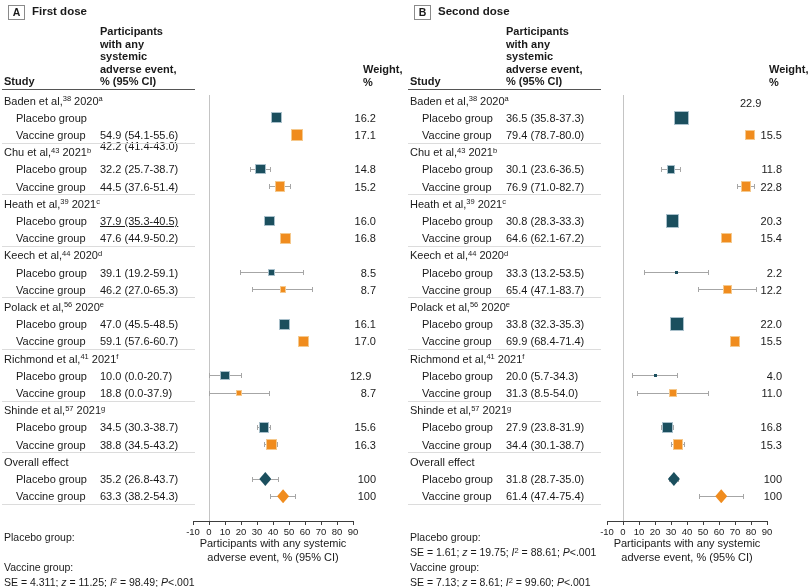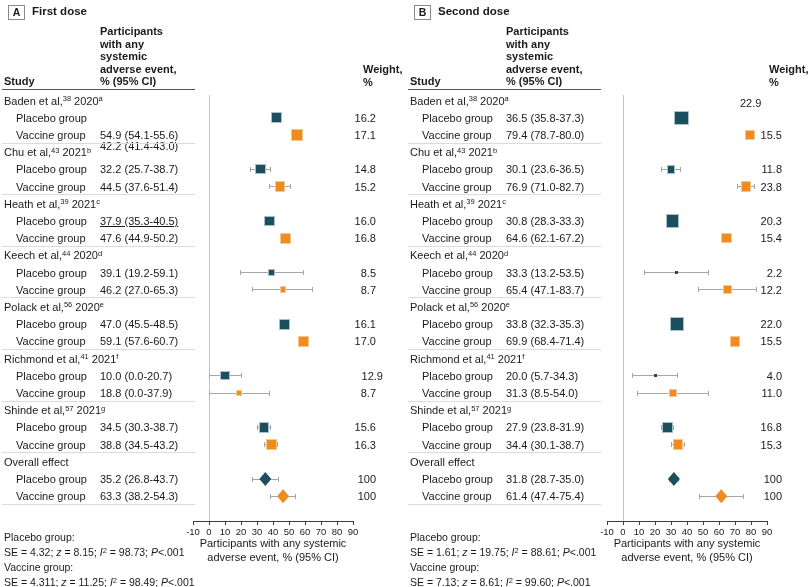--- a/index.html
+++ b/index.html
@@ -108,21 +108,21 @@
       <div class="abs" style="left: 277.772px; top: 319.772px; width: 8.855px; height: 8.855px; background: rgb(27, 79, 94); z-index: 2; box-shadow: rgb(169, 192, 203) 0px 0px 0px 1px;"></div>
       <div class="abs rowtext" style="left: 14px; top: 335.3px;">Vaccine group</div>
       <div class="abs rowtext" style="left: 98px; top: 335.3px;">59.1 (57.6-60.7)</div>
       <div class="abs rowtext" style="left: 332px; top: 335.3px; width: 42px; text-align: right;">17.0</div>
       <div class="abs" style="left: 299.16px; top: 340.9px; width: 4.96px; height: 1px; background: rgb(166, 166, 166); z-index: 1;"></div>
       <div class="abs" style="left: 296.885px; top: 336.725px; width: 9.35px; height: 9.35px; background: rgb(240, 140, 30); z-index: 2; box-shadow: rgb(245, 201, 142) 0px 0px 0px 1px;"></div>
       <div class="abs" style="left: 0px; top: 349px; width: 193px; height: 1px; background: rgb(220, 220, 220);"></div>
       <div class="abs rowtext" style="left: 2px; top: 352.5px;"><span>Richmond et al,</span><span class="supx">41</span><span> 2021</span><span class="supx">f</span></div>
       <div class="abs rowtext" style="left: 14px; top: 369.7px;">Placebo group</div>
       <div class="abs rowtext" style="left: 98px; top: 369.7px;">10.0 (0.0-20.7)</div>
-      <div class="abs rowtext" style="left: 339px; top: 369.7px; width: 42px; text-align: right;">12.9</div>
+      <div class="abs rowtext" style="left: 348px; top: 369.7px; width: 42px; text-align: left;">12.9</div>
       <div class="abs" style="left: 207px; top: 375.3px; width: 33.12px; height: 1px; background: rgb(166, 166, 166); z-index: 1;"></div>
       <div class="abs" style="left: 207px; top: 373.3px; width: 1px; height: 5px; background: rgb(166, 166, 166); z-index: 1;"></div>
       <div class="abs" style="left: 239.12px; top: 373.3px; width: 1px; height: 5px; background: rgb(166, 166, 166); z-index: 1;"></div>
       <div class="abs" style="left: 219.452px; top: 372.252px; width: 7.095px; height: 7.095px; background: rgb(27, 79, 94); z-index: 2; box-shadow: rgb(169, 192, 203) 0px 0px 0px 1px;"></div>
       <div class="abs rowtext" style="left: 14px; top: 386.9px;">Vaccine group</div>
       <div class="abs rowtext" style="left: 98px; top: 386.9px;">18.8 (0.0-37.9)</div>
       <div class="abs rowtext" style="left: 332px; top: 386.9px; width: 42px; text-align: right;">8.7</div>
       <div class="abs" style="left: 207px; top: 392.5px; width: 60.64px; height: 1px; background: rgb(166, 166, 166); z-index: 1;"></div>
       <div class="abs" style="left: 207px; top: 390.5px; width: 1px; height: 5px; background: rgb(166, 166, 166); z-index: 1;"></div>
       <div class="abs" style="left: 266.64px; top: 390.5px; width: 1px; height: 5px; background: rgb(166, 166, 166); z-index: 1;"></div>
@@ -179,21 +179,20 @@
       <div class="abs" style="left: 288px; top: 526px; width: 30px; text-align: center; font-size: 9.5px;">60</div>
       <div class="abs" style="left: 319px; top: 521px; width: 1px; height: 4px; background: rgb(61, 61, 61);"></div>
       <div class="abs" style="left: 304px; top: 526px; width: 30px; text-align: center; font-size: 9.5px;">70</div>
       <div class="abs" style="left: 335px; top: 521px; width: 1px; height: 4px; background: rgb(61, 61, 61);"></div>
       <div class="abs" style="left: 320px; top: 526px; width: 30px; text-align: center; font-size: 9.5px;">80</div>
       <div class="abs" style="left: 351px; top: 521px; width: 1px; height: 4px; background: rgb(61, 61, 61);"></div>
       <div class="abs" style="left: 336px; top: 526px; width: 30px; text-align: center; font-size: 9.5px;">90</div>
       <div class="abs" style="left: 161px; top: 537px; width: 220px; text-align: center; font-size: 11px;">Participants with any systemic</div>
       <div class="abs" style="left: 161px; top: 550.5px; width: 220px; text-align: center; font-size: 11px;">adverse event, % (95% CI)</div>
       <div class="abs footline" style="left: 2px; top: 531px;">Placebo group:</div>
-      <div class="abs footline" style="left: 2px; top: 546px;"><span>SE = 4.32; </span><i>z</i><span> = 8.15; </span><i>I</i><span class="supx">2</span><span> = 98.73; </span><i>P</i><span>&lt;.001</span></div>
       <div class="abs footline" style="left: 2px; top: 561px;">Vaccine group:</div>
       <div class="abs footline" style="left: 2px; top: 576px;"><span>SE = 4.311; </span><i>z</i><span> = 11.25; </span><i>I</i><span class="supx">2</span><span> = 98.49; </span><i>P</i><span>&lt;.001</span></div>
     </div>
 </div>
 <div class="panel" style="left:408px">
   <span class="tag">B</span>
   <span class="ptitle">Second dose</span>
   <div class="panel-body">
       <div class="abs rowtext hdr" style="left: 2px; top: 75px;">Study</div>
       <div class="abs hdr" style="left: 98px; top: 25px;">
@@ -224,21 +223,21 @@
       <div class="abs rowtext" style="left: 2px; top: 146.1px;"><span>Chu et al,</span><span class="supx">43</span><span> 2021</span><span class="supx">b</span></div>
       <div class="abs rowtext" style="left: 14px; top: 163.3px;">Placebo group</div>
       <div class="abs rowtext" style="left: 98px; top: 163.3px;">30.1 (23.6-36.5)</div>
       <div class="abs rowtext" style="left: 332px; top: 163.3px; width: 42px; text-align: right;">11.8</div>
       <div class="abs" style="left: 252.76px; top: 168.9px; width: 20.64px; height: 1px; background: rgb(166, 166, 166); z-index: 1;"></div>
       <div class="abs" style="left: 252.76px; top: 166.9px; width: 1px; height: 5px; background: rgb(166, 166, 166); z-index: 1;"></div>
       <div class="abs" style="left: 272.4px; top: 166.9px; width: 1px; height: 5px; background: rgb(166, 166, 166); z-index: 1;"></div>
       <div class="abs" style="left: 259.915px; top: 166.155px; width: 6.49px; height: 6.49px; background: rgb(27, 79, 94); z-index: 2; box-shadow: rgb(169, 192, 203) 0px 0px 0px 1px;"></div>
       <div class="abs rowtext" style="left: 14px; top: 180.5px;">Vaccine group</div>
       <div class="abs rowtext" style="left: 98px; top: 180.5px;">76.9 (71.0-82.7)</div>
-      <div class="abs rowtext" style="left: 332px; top: 180.5px; width: 42px; text-align: right;">23.8</div>
+      <div class="abs rowtext" style="left: 332px; top: 180.5px; width: 42px; text-align: right;">22.8</div>
       <div class="abs" style="left: 328.6px; top: 186.1px; width: 18.72px; height: 1px; background: rgb(166, 166, 166); z-index: 1;"></div>
       <div class="abs" style="left: 328.6px; top: 184.1px; width: 1px; height: 5px; background: rgb(166, 166, 166); z-index: 1;"></div>
       <div class="abs" style="left: 346.32px; top: 184.1px; width: 1px; height: 5px; background: rgb(166, 166, 166); z-index: 1;"></div>
       <div class="abs" style="left: 333.887px; top: 182.447px; width: 8.305px; height: 8.305px; background: rgb(240, 140, 30); z-index: 2; box-shadow: rgb(245, 201, 142) 0px 0px 0px 1px;"></div>
       <div class="abs" style="left: 0px; top: 194.2px; width: 193px; height: 1px; background: rgb(220, 220, 220);"></div>
       <div class="abs rowtext" style="left: 2px; top: 197.7px;"><span>Heath et al,</span><span class="supx">39</span><span> 2021</span><span class="supx">c</span></div>
       <div class="abs rowtext" style="left: 14px; top: 214.9px;">Placebo group</div>
       <div class="abs rowtext" style="left: 98px; top: 214.9px;">30.8 (28.3-33.3)</div>
       <div class="abs rowtext" style="left: 332px; top: 214.9px; width: 42px; text-align: right;">20.3</div>
       <div class="abs" style="left: 260.28px; top: 220.5px; width: 8px; height: 1px; background: rgb(166, 166, 166); z-index: 1;"></div>

